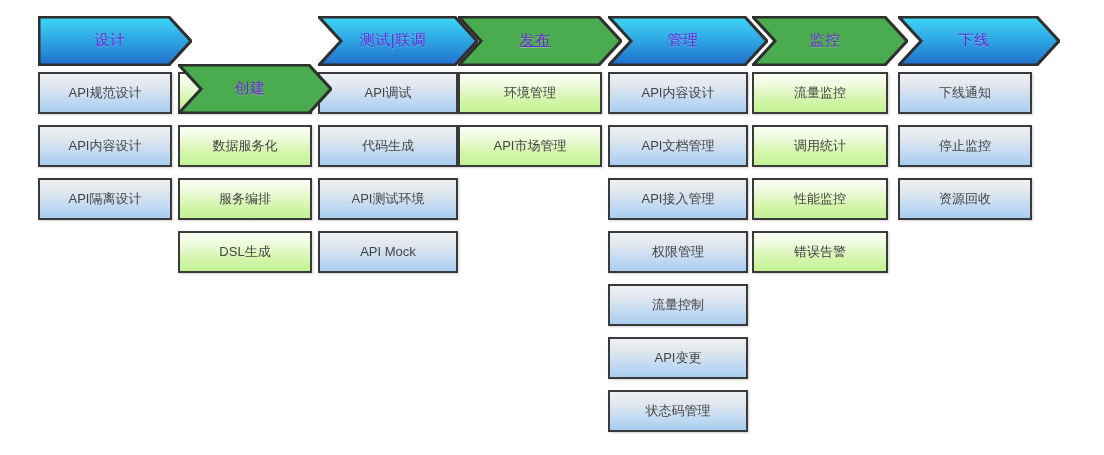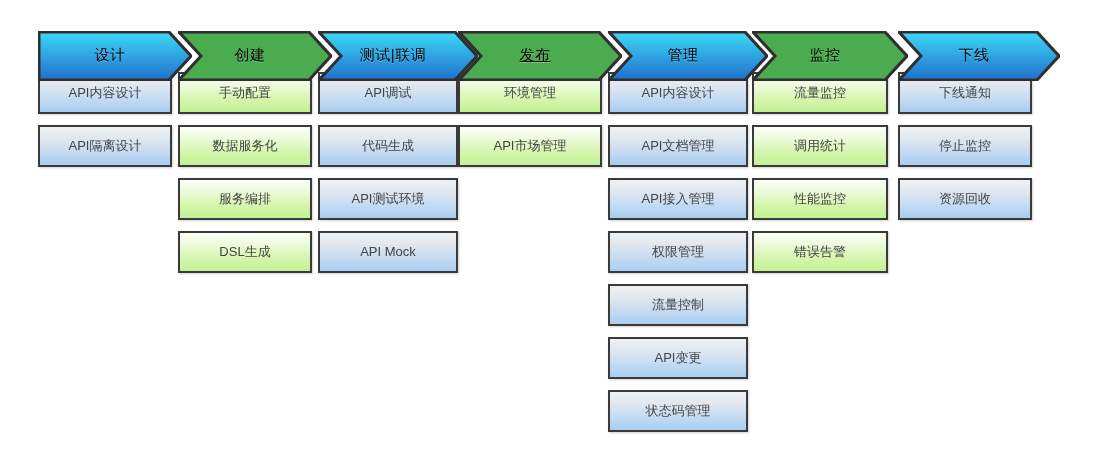--- a/index.html
+++ b/index.html
@@ -40,27 +40,27 @@
   
   .phase-row {
     position: absolute;
     left: 38px;
     top: 14px;
     width: 1020px;
     height: 48px;
   }
   .phase {
     position: absolute;
-    top: 17px;
+    top: 2px;
     height: 48px;
     display: flex;
     align-items: center;
     justify-content: center;
     box-sizing: border-box;
-    color: #000000;
+    color: #6d28d9;
     font-size: 15px;
     letter-spacing: 0.5px;
     text-shadow: 0 1px 0 rgba(255,255,255,0.28);
   }
   .phase .phase-shape {
     position: absolute;
     inset: 0;
   }
   .phase .phase-label {
     position: relative;
@@ -108,21 +108,21 @@
           <defs>
             <linearGradient id="gblue0" x1="0" y1="0" x2="0" y2="1">
               <stop offset="0%" stop-color="#3ed8f7"></stop>
               <stop offset="100%" stop-color="#1f70cd"></stop>
             </linearGradient>
           </defs>
           <polygon points="0,0 130,0 152,24 130,48 0,48" transform="translate(1,1)" fill="url(#gblue0)" stroke="#2f2f2f" stroke-width="3" stroke-linejoin="miter"></polygon>
         </svg>
         <span class="phase-label">设计</span>
       </div>
-      <div class="phase" style="left: 140px; width: 152px; z-index: 19;">
+      <div class="phase" style="left: 140px; width: 152px; z-index: 19; margin-top: 48px;">
         <svg class="phase-shape" viewBox="0 0 154 50" width="154" height="50">
           <defs>
             <linearGradient id="gblue1" x1="0" y1="0" x2="0" y2="1">
               <stop offset="0%" stop-color="#3ed8f7"></stop>
               <stop offset="100%" stop-color="#1f70cd"></stop>
             </linearGradient>
           </defs>
           <polygon points="0,0 130,0 152,24 130,48 0,48 22,24" transform="translate(1,1)" fill="#4aab4f" stroke="#2f2f2f" stroke-width="3" stroke-linejoin="miter"></polygon>
         </svg>
         <span class="phase-label">创建</span>
@@ -184,20 +184,23 @@
             </linearGradient>
           </defs>
           <polygon points="0,0 138,0 160,24 138,48 0,48 22,24" transform="translate(1,1)" fill="url(#gblue6)" stroke="#2f2f2f" stroke-width="3" stroke-linejoin="miter"></polygon>
         </svg>
         <span class="phase-label">下线</span>
       </div>
     </div>
   <div id="columns">
       <div class="col" style="left: 38px; width: 134px;">
         <div class="card blue">
+          <span class="card-label">API规范设计</span>
+        </div>
+        <div class="card blue">
           <span class="card-label">API内容设计</span>
         </div>
         <div class="card blue">
           <span class="card-label">API隔离设计</span>
         </div>
       </div>
       <div class="col" style="left: 178px; width: 134px;">
         <div class="card green">
           <span class="card-label">手动配置</span>
         </div>

